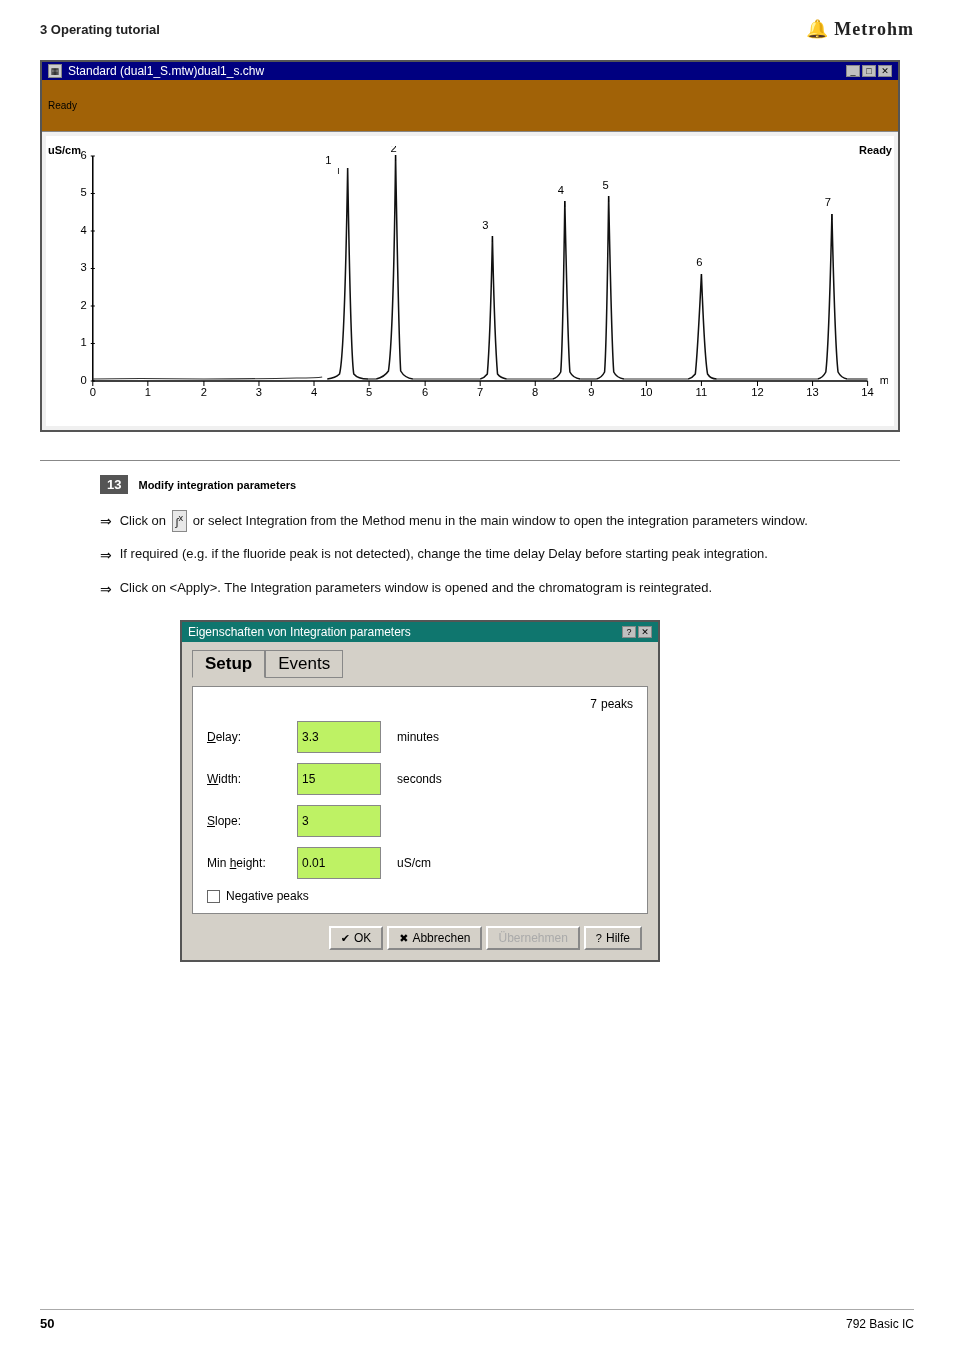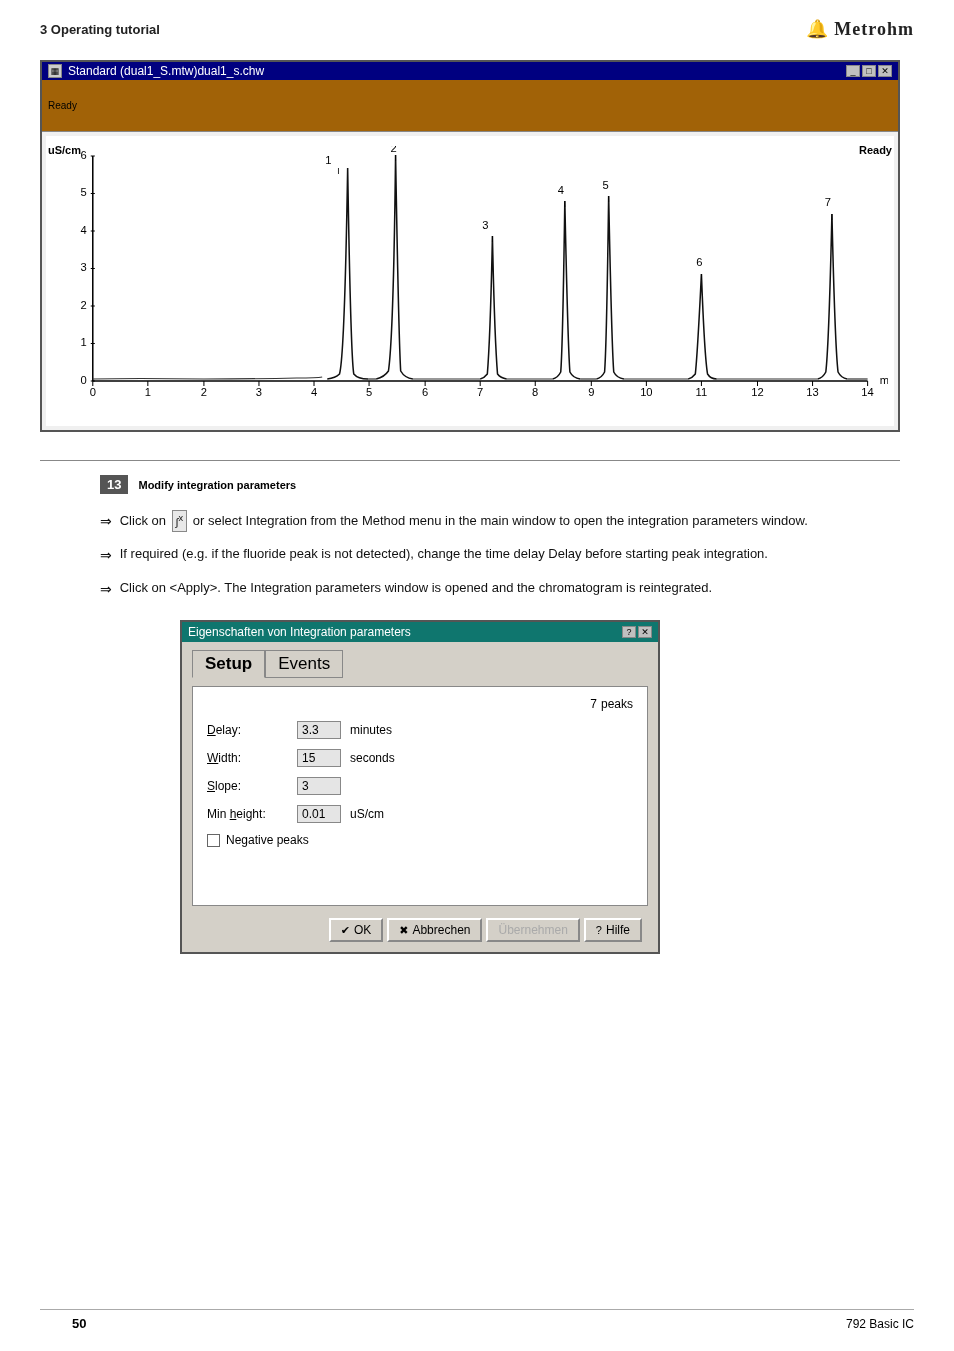--- a/index.html
+++ b/index.html
@@ -262,27 +262,27 @@
     }
     .field-label {
       width: 90px;
       color: #000;
     }
     .field-label u {
       text-decoration: underline;
     }
     .field-input {
       border: 1px solid #888;
-      background: #e5e5e5;
-      width: 44px;
-      padding: 1px 4px;
+      background: #bef264;
+      width: 84px;
+      padding: 8px 4px;
       font-size: 12px;
     }
     .field-unit {
-      margin-left: 9px;
+      margin-left: 16px;
       font-size: 12px;
       color: #000;
     }
     .neg-peaks-row {
       display: flex;
       align-items: center;
       gap: 6px;
       font-size: 12px;
       text-align: right;
     }
@@ -333,21 +333,20 @@
       display: flex;
       justify-content: space-between;
       align-items: center;
       border-top: 1px solid #aaa;
       padding-top: 6px;
     }
     .footer-page-num {
       font-size: 13px;
       font-weight: bold;
       color: #000;
-      margin-left: 32px;
     }
     .footer-product {
       font-size: 12px;
       color: #000;
     }
 
     
     .section-divider {
       border: none;
       border-top: 1.5px solid #888;

